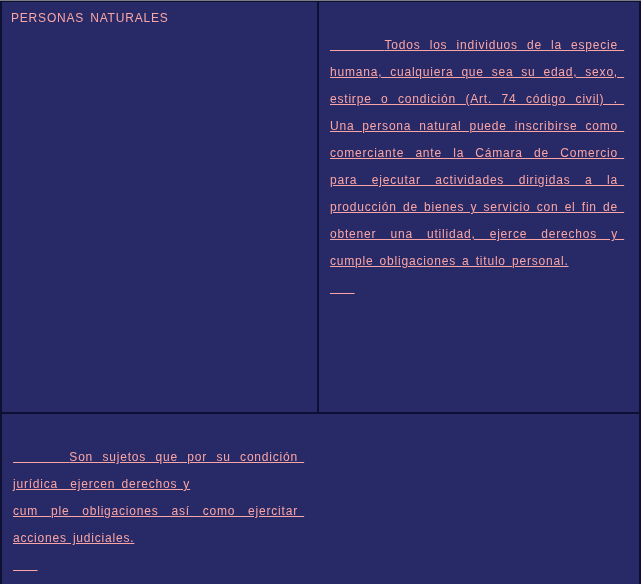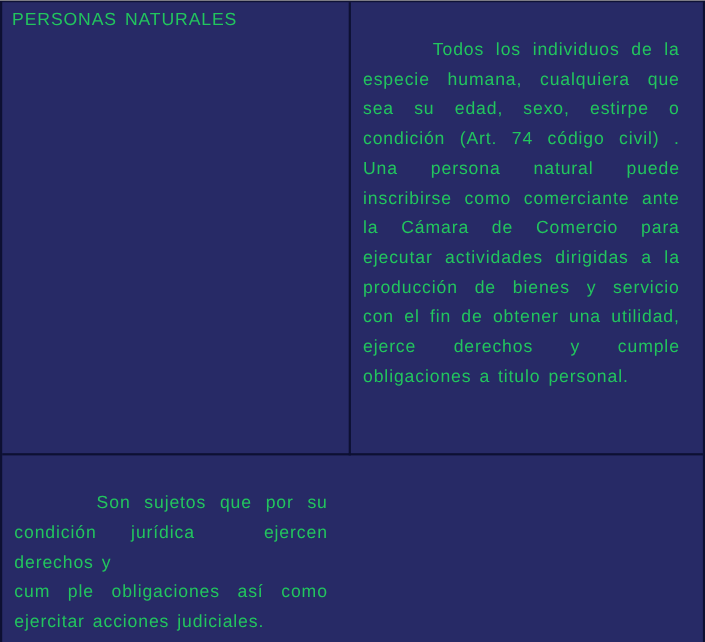--- a/index.html
+++ b/index.html
@@ -20,39 +20,40 @@
   .def-table {
     display: grid;
     grid-template-columns: 317px 1fr;
     grid-template-rows: 412px 1fr;
     width: 100%;
     height: 583px;
     box-sizing: border-box;
     border-top: 1px solid #0d1032;
     border-left: 2px solid #0d1032;
     border-right: 2px solid #0d1032;
-    color: #22c55e;
-    font-size: 16px;
+    color: #fca5a5;
+    font-size: 12px;
     line-height: 27px;
     letter-spacing: 0.8px;
     word-spacing: 2px;
   }
   .cell {
     box-sizing: border-box;
     padding: 3px 8px 3px 9px;
     overflow: hidden;
   }
   .term-cell {
     border-right: 2px solid #0d1032;
     text-align: left;
   }
   .def-cell {
     text-align: justify;
     white-space: pre-wrap;
     padding: 3px 21px 3px 11px;
+    text-decoration: underline;
   }
   .row1 {
     border-bottom: 2px solid #0d1032;
   }
 </style>
 </head>
 <body>
 
 <div class="page">
   <div class="def-table">

